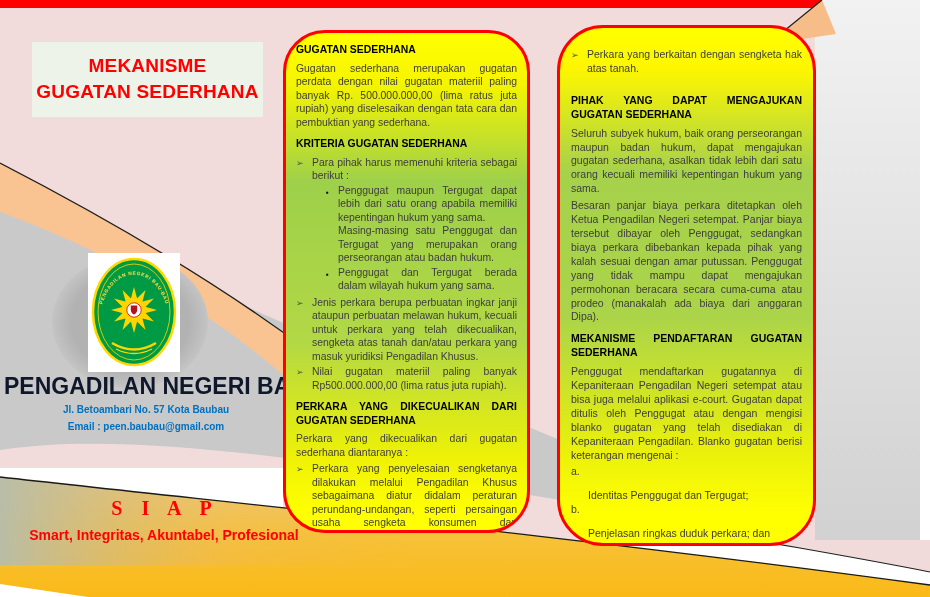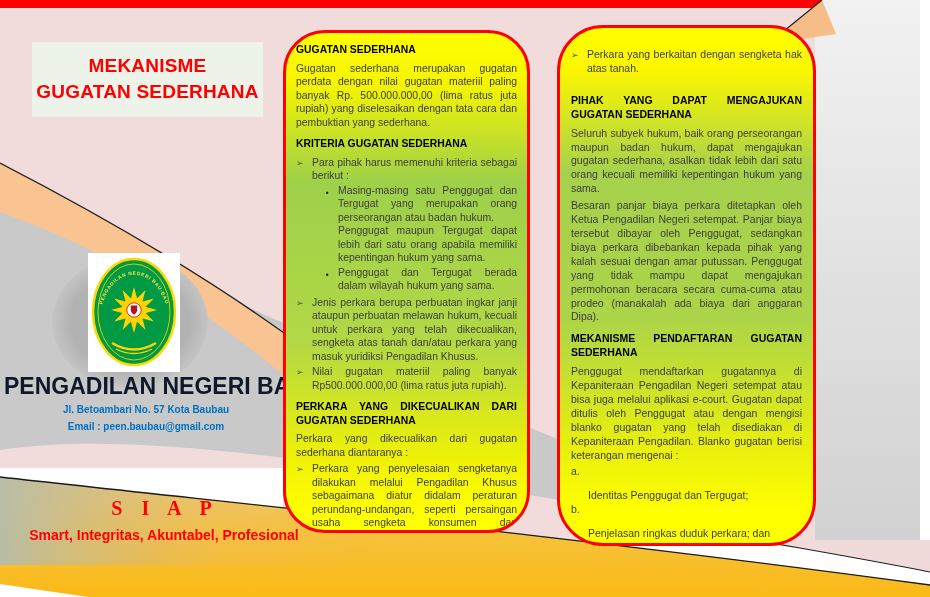--- a/index.html
+++ b/index.html
@@ -143,22 +143,22 @@
 
     <div class="ph">KRITERIA GUGATAN SEDERHANA</div>
     <div class="li">
       <span class="am">➢</span>
       <div class="lb">
         <div>Para pihak harus memenuhi kriteria sebagai berikut :</div>
         <div class="sub">
           <div class="sli">
             <span class="sm">▪</span>
             <div class="slb">
+              <div>Penggugat maupun Tergugat dapat lebih dari satu orang apabila memiliki kepentingan hukum yang sama.</div>
               <div>Masing-masing satu Penggugat dan Tergugat yang merupakan orang perseorangan atau badan hukum.</div>
-              <div>Penggugat maupun Tergugat dapat lebih dari satu orang apabila memiliki kepentingan hukum yang sama.</div>
             </div>
           </div>
           <div class="sli">
             <span class="sm">▪</span>
             <div class="slb">Penggugat dan Tergugat berada dalam wilayah hukum yang sama.</div>
           </div>
         </div>
       </div>
     </div>
     <div class="li">

